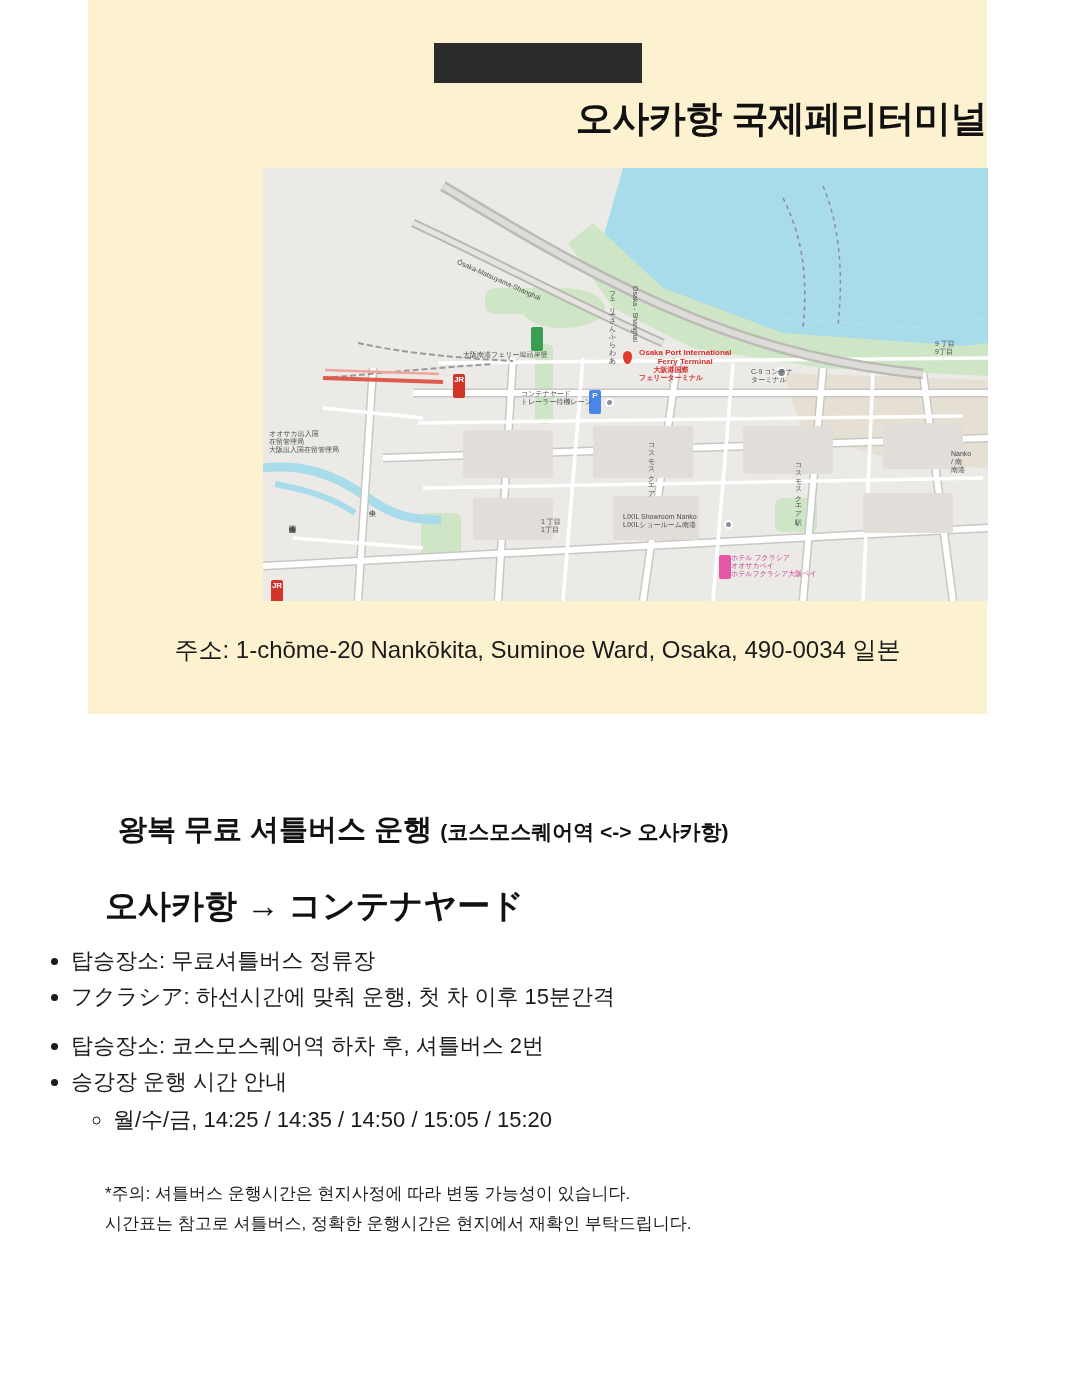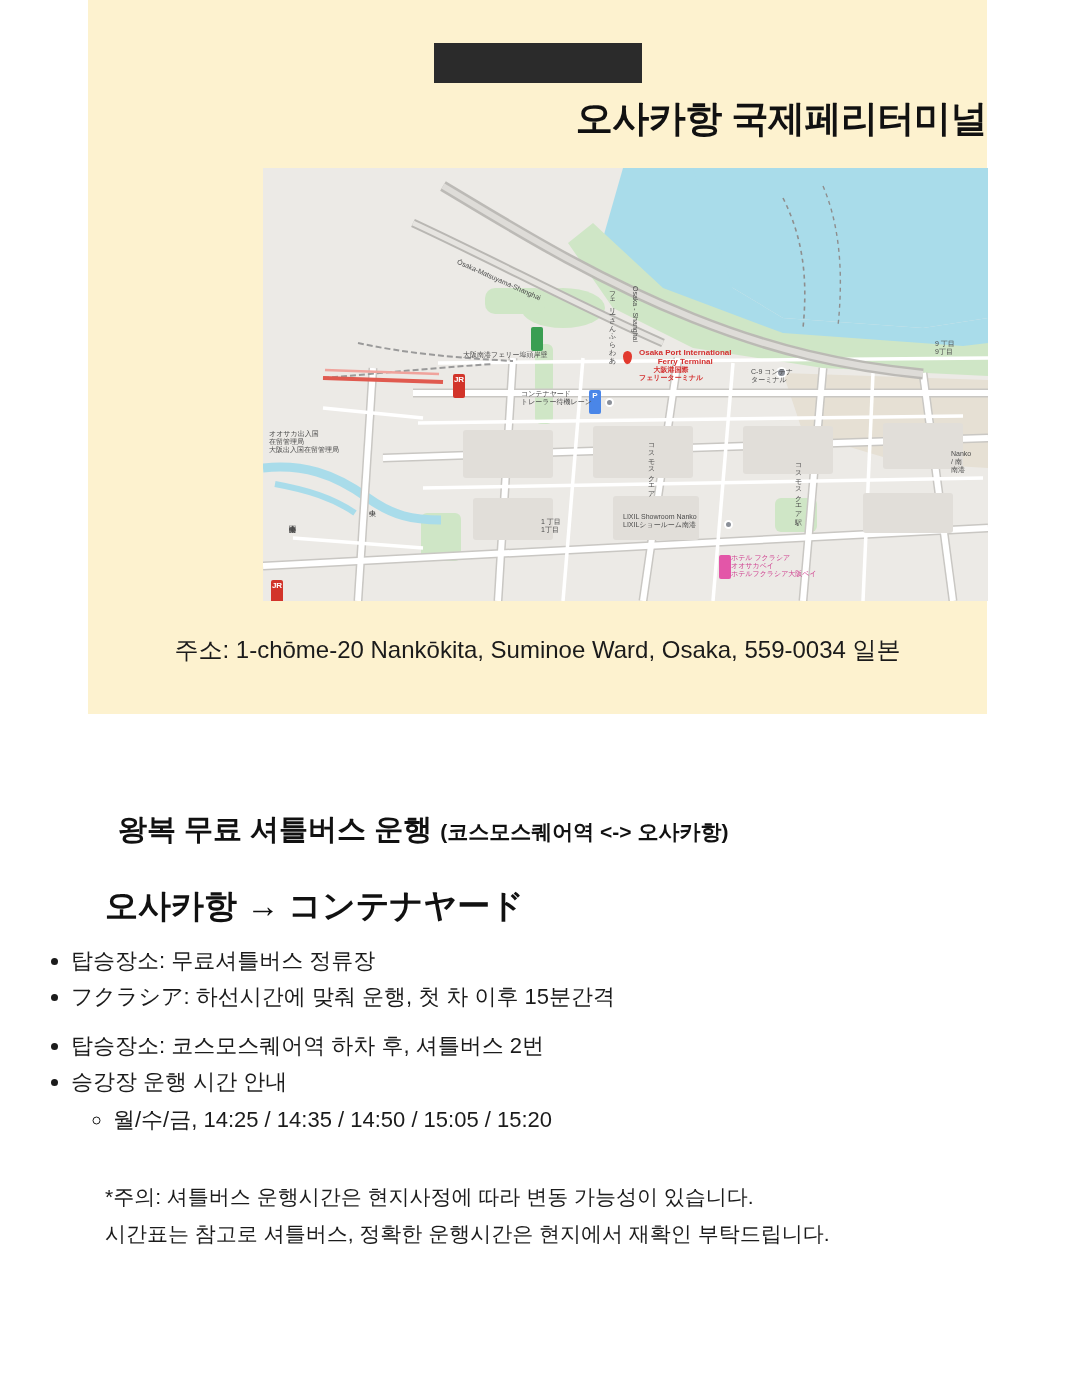--- a/index.html
+++ b/index.html
@@ -165,21 +165,21 @@
     list-style: circle;
   }
   ul.sub-bullets > li {
     font-size: 22px;
     line-height: 1.62;
     color: #1b1b1b;
   }
 
   .notes {
     padding: 42px 0 0 105px;
-    font-size: 21px;
+    font-size: 17px;
     line-height: 1.75;
     color: #1b1b1b;
   }
 </style>
 </head>
 <body>
 
 <div class="hero">
 
   <div class="hero-badge"></div>
@@ -300,21 +300,21 @@
 ホテルフクラシア大阪ベイ</span>
     <span class="map-label dark" style="left:688px; top:282px;">Nanko
 / 南
 南港</span>
     <span class="map-label dark" style="left:384px; top:270px; writing-mode:vertical-rl;">コスモスクエア</span>
     <span class="map-label dark" style="left:531px; top:290px; writing-mode:vertical-rl;">コスモスクエア駅</span>
     <span class="map-label dark" style="left:25px; top:352px; writing-mode:vertical-rl;">南港中央公園</span>
     <span class="map-label dark" style="left:105px; top:336px; writing-mode:vertical-rl;">中央</span>
   </div>
 
-  <div class="hero-address">주소: 1-chōme-20 Nankōkita, Suminoe Ward, Osaka, 559-0034 일본</div>
+  <div class="hero-address">주소: 1-chōme-20 Nankōkita, Suminoe Ward, Osaka, 490-0034 일본</div>
 </div>
 
 <div class="content">
 
   <h2 class="section-heading">
     <span>왕복 무료 셔틀버스 운행</span>
     <span class="sub">(코스모스퀘어역 &lt;-&gt; 오사카항)</span>
   </h2>
 
   <h3 class="route-title">오사카항 → コンテナヤード</h3>

